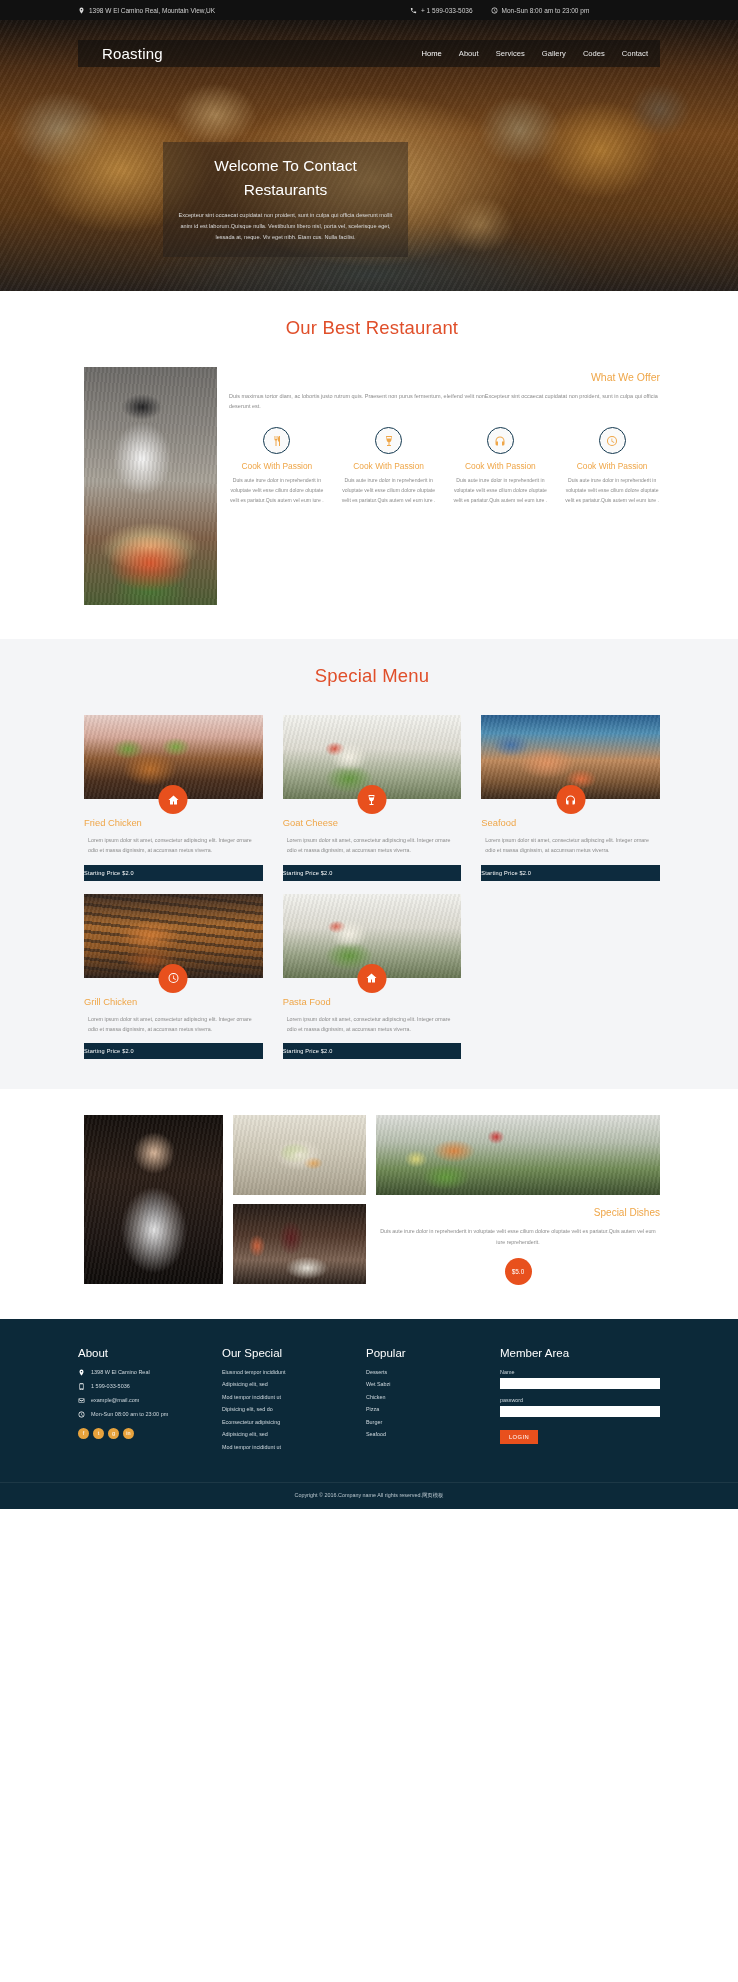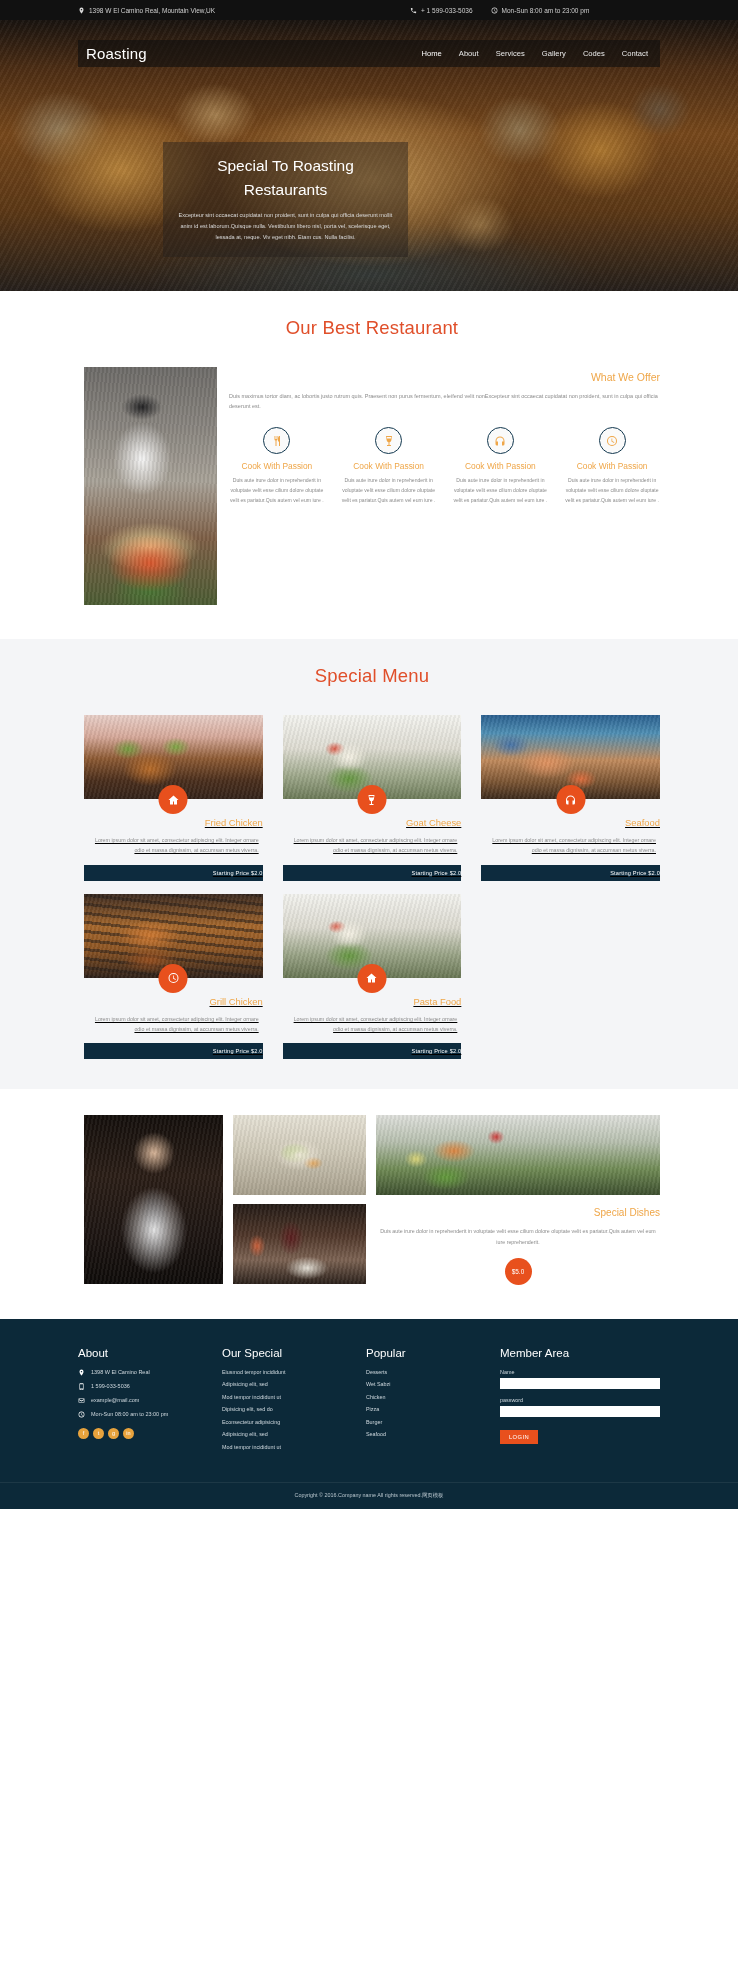--- a/index.html
+++ b/index.html
@@ -61,21 +61,21 @@
     left: 78px; right: 78px; top: 20px;
     height: 27px;
     background: rgba(15,15,15,.62);
     display: flex;
     align-items: center;
     z-index: 4;
   }
   .brand {
     color: #ffffff;
     font-size: 15px;
-    padding-left: 8px;
+    padding-left: 24px;
     letter-spacing: .2px;
     font-weight: 400;
   }
   .nav-links {
     margin-left: auto;
     display: flex;
     align-items: center;
     gap: 17px;
     padding-right: 12px;
   }
@@ -182,21 +182,21 @@
     line-height: 1.9;
   }
 
   
   .special { background: #f4f5f7; padding: 26px 0 30px; }
   .menu-grid {
     display: grid;
     grid-template-columns: repeat(3, 1fr);
     gap: 13px 20px;
   }
-  .menu-card { text-align: right; text-decoration: underline; }
+  .menu-card { text-align: left; }
   .mc-photo {
     height: 84px;
     position: relative;
     margin-bottom: 18px;
   }
   .mc-photo::after {
     content: "";
     position: absolute; inset: 0;
     background: repeating-linear-gradient(104deg, rgba(255,255,255,.05) 0 2px, rgba(0,0,0,.05) 2px 4px);
   }
@@ -456,21 +456,21 @@
       <a href="#">Home</a>
       <a href="#">About</a>
       <a href="#">Services</a>
       <a href="#">Gallery</a>
       <a href="#">Codes</a>
       <a href="#">Contact</a>
     </div>
   </div>
 
   <div class="hero-caption">
-    <h1>Special To Roasting Restaurants</h1>
+    <h1>Welcome To Contact Restaurants</h1>
     <p>Excepteur sint occaecat cupidatat non proident, sunt in culpa qui officia deserunt mollit anim id est laborum.Quisque nulla. Vestibulum libero nisl, porta vel, scelerisque eget, lessada at, neque. Viv eget nibh. Etam cus. Nulla facilisi.</p>
   </div>
 </div>
 
 <div class="section best">
   <div class="wrap">
     <h2 class="sec-title">Our Best Restaurant</h2>
     <div class="offer-row">
       <div class="chef-photo"></div>
       <div class="offer-col">

